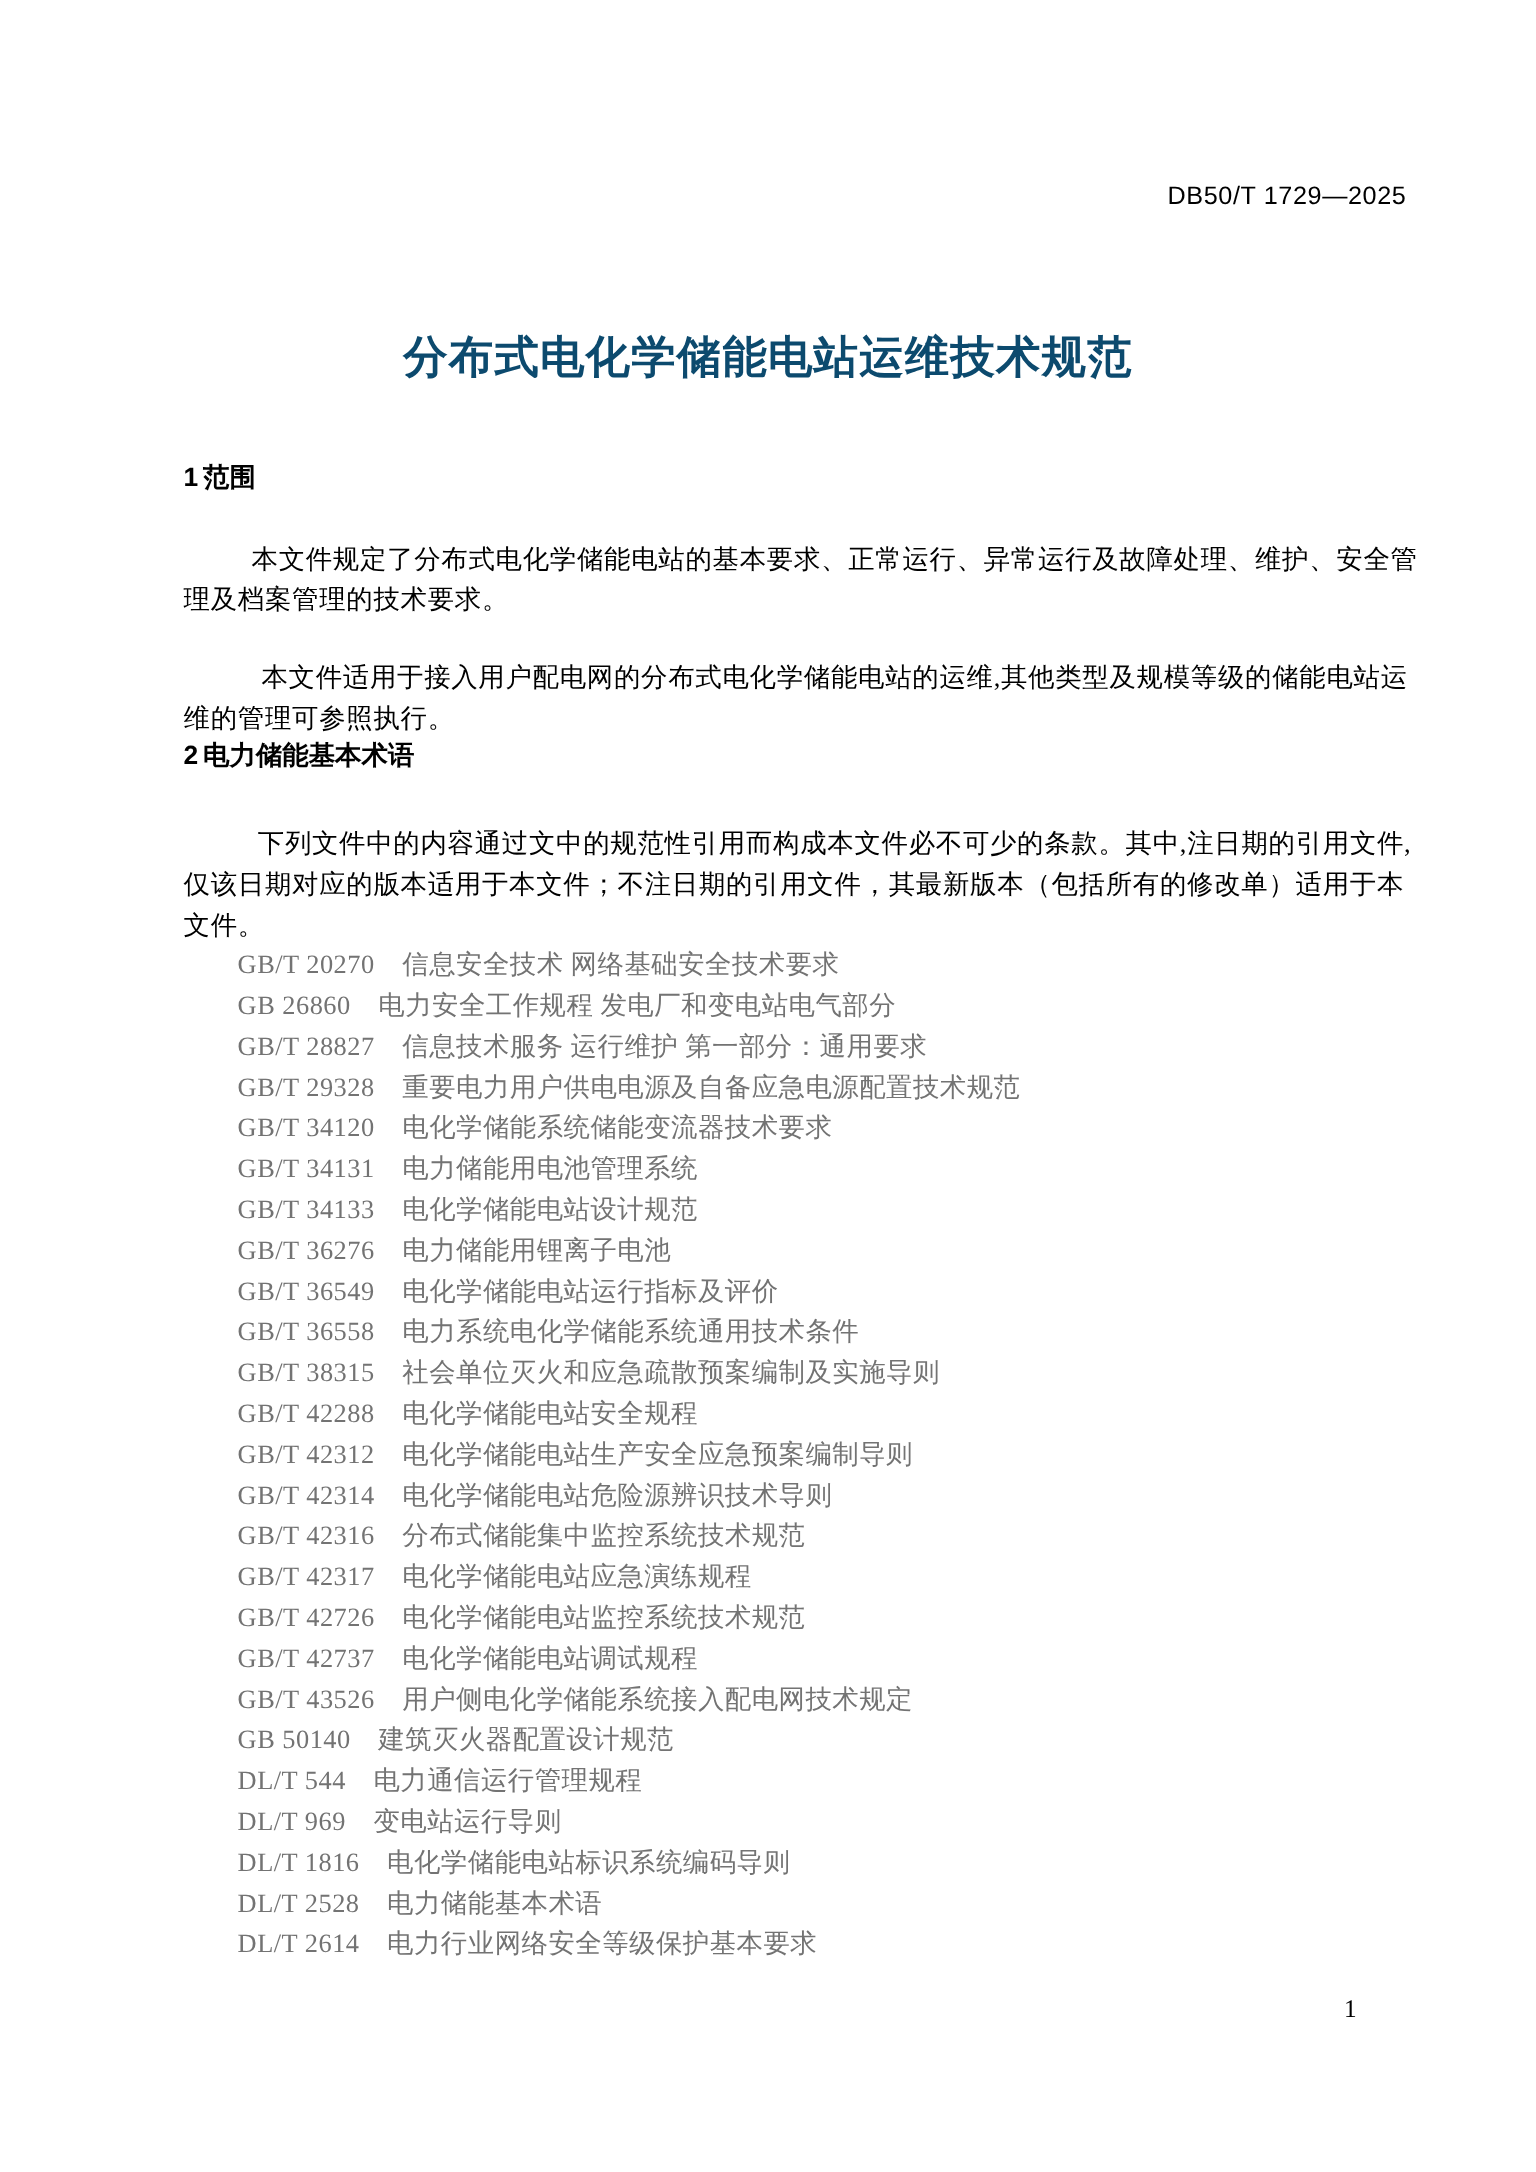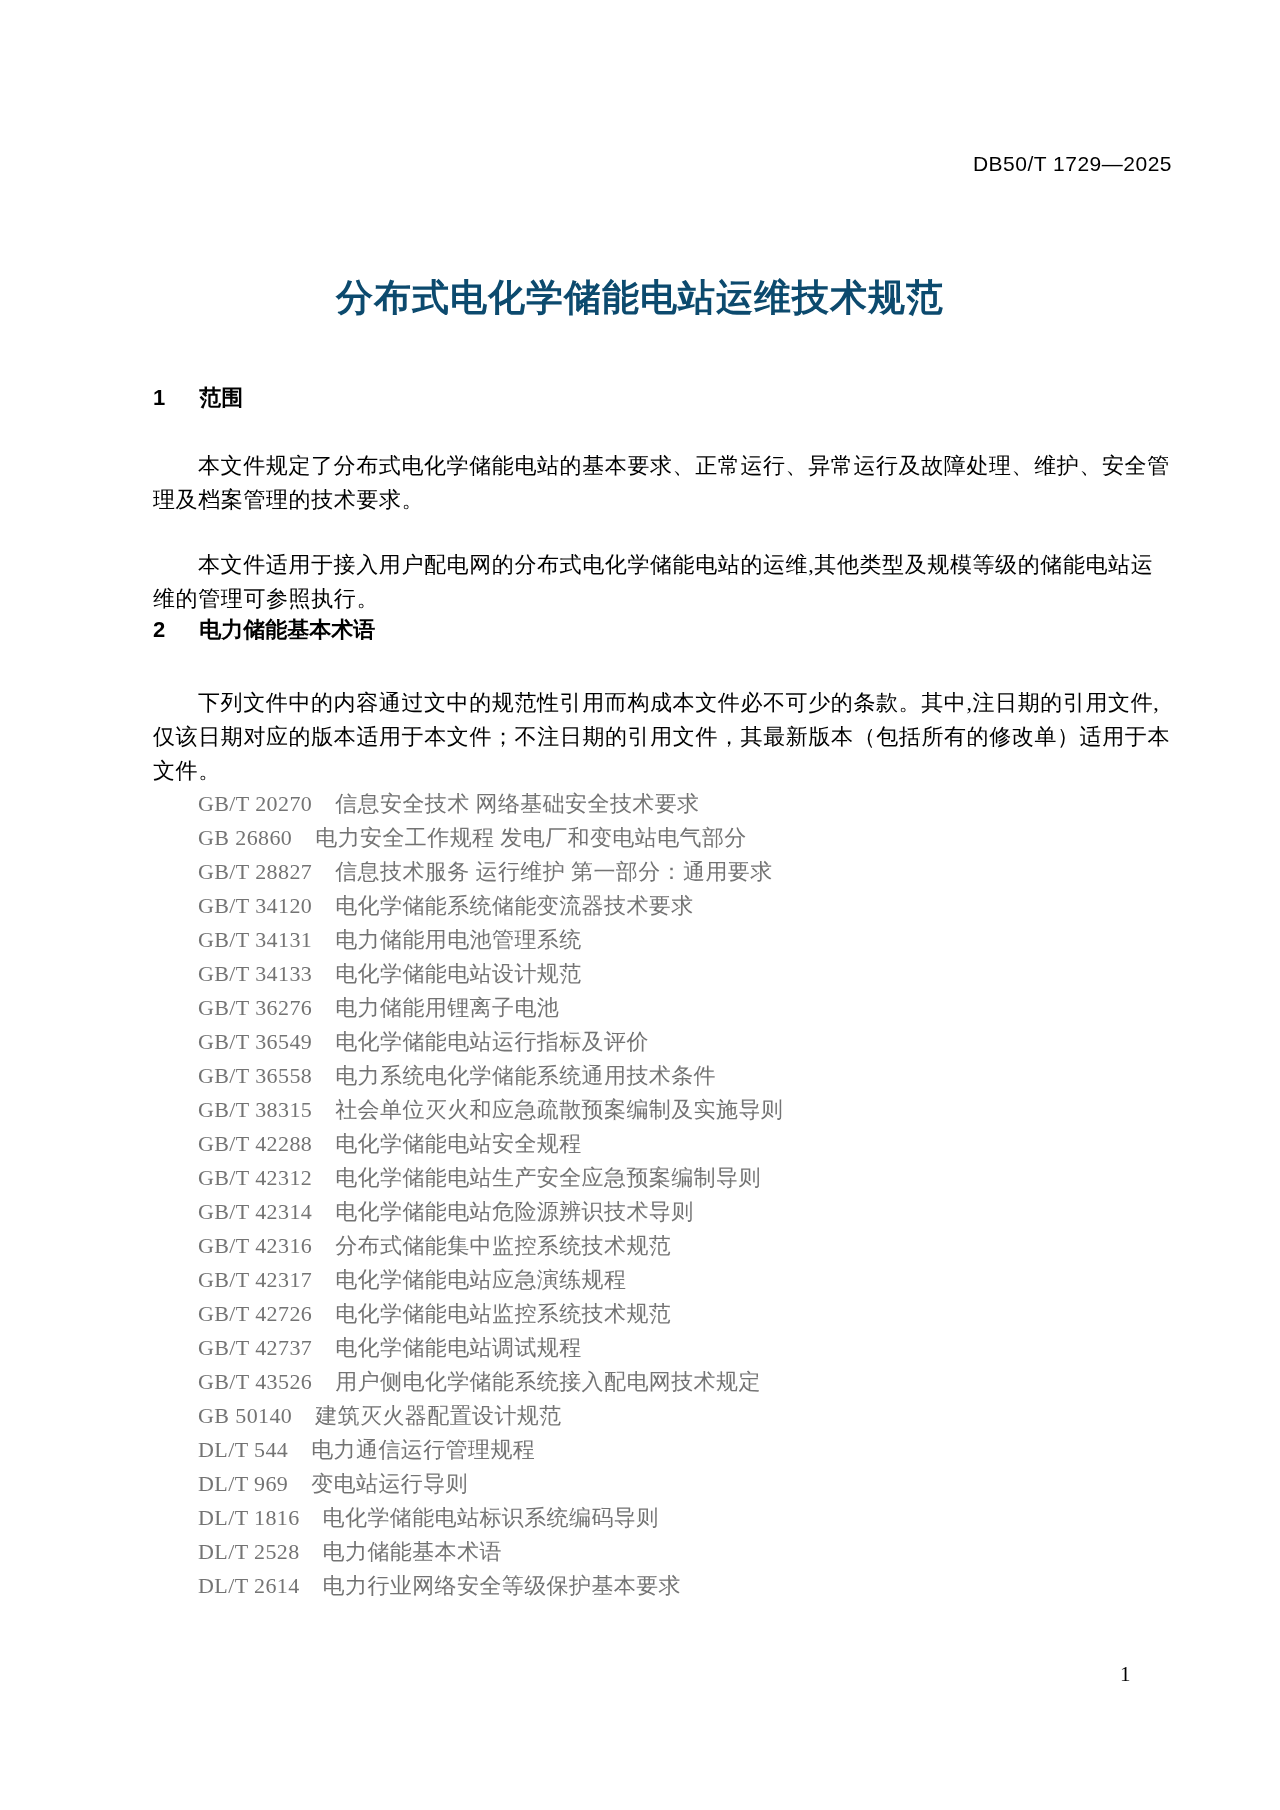--- a/index.html
+++ b/index.html
@@ -40,21 +40,21 @@
   .sec-heading {
     position: absolute;
     left: 153px;
     font-family: "Liberation Sans", sans-serif;
     font-weight: bold;
     font-size: 22px;
     line-height: 24px;
     color: #000;
   }
   .sec-heading .heading-text {
-    margin-left: 34px;
+    margin-left: 4px;
   }
   .h1 { top: 386px; }
   .h2 { top: 618px; }
   .para {
     position: absolute;
     left: 153px;
     width: 1040px;
   }
   .p1 { top: 449px; }
   .p2 { top: 517px; margin-top: 31px; }
@@ -62,20 +62,21 @@
   .body-line {
     font-family: "Liberation Serif", "DejaVu Serif", serif;
     font-size: 22px;
     line-height: 34px;
     letter-spacing: 0.6px;
     white-space: nowrap;
     color: #000;
   }
   .body-line.indent {
     padding-left: 45px;
+    text-align: center;
   }
   .refs {
     position: absolute;
     left: 198px;
     top: 787px;
     width: 1000px;
   }
   .ref-line {
     font-family: "Liberation Serif", "DejaVu Serif", serif;
     font-size: 22px;
@@ -126,20 +127,21 @@
   <div class="para p3">
       <div class="body-line indent">下列文件中的内容通过文中的规范性引用而构成本文件必不可少的条款。其中,注日期的引用文件,</div>
       <div class="body-line">仅该日期对应的版本适用于本文件；不注日期的引用文件，其最新版本（包括所有的修改单）适用于本</div>
       <div class="body-line">文件。</div>
     </div>
 
   <div class="refs">
       <div class="ref-line"><span class="ref-code">GB/T 20270</span><span class="ref-title">信息安全技术 网络基础安全技术要求</span></div>
       <div class="ref-line"><span class="ref-code">GB 26860</span><span class="ref-title">电力安全工作规程 发电厂和变电站电气部分</span></div>
       <div class="ref-line"><span class="ref-code">GB/T 28827</span><span class="ref-title">信息技术服务 运行维护 第一部分：通用要求</span></div>
+      <div class="ref-line"><span class="ref-code">GB/T 29328</span><span class="ref-title">重要电力用户供电电源及自备应急电源配置技术规范</span></div>
       <div class="ref-line"><span class="ref-code">GB/T 34120</span><span class="ref-title">电化学储能系统储能变流器技术要求</span></div>
       <div class="ref-line"><span class="ref-code">GB/T 34131</span><span class="ref-title">电力储能用电池管理系统</span></div>
       <div class="ref-line"><span class="ref-code">GB/T 34133</span><span class="ref-title">电化学储能电站设计规范</span></div>
       <div class="ref-line"><span class="ref-code">GB/T 36276</span><span class="ref-title">电力储能用锂离子电池</span></div>
       <div class="ref-line"><span class="ref-code">GB/T 36549</span><span class="ref-title">电化学储能电站运行指标及评价</span></div>
       <div class="ref-line"><span class="ref-code">GB/T 36558</span><span class="ref-title">电力系统电化学储能系统通用技术条件</span></div>
       <div class="ref-line"><span class="ref-code">GB/T 38315</span><span class="ref-title">社会单位灭火和应急疏散预案编制及实施导则</span></div>
       <div class="ref-line"><span class="ref-code">GB/T 42288</span><span class="ref-title">电化学储能电站安全规程</span></div>
       <div class="ref-line"><span class="ref-code">GB/T 42312</span><span class="ref-title">电化学储能电站生产安全应急预案编制导则</span></div>
       <div class="ref-line"><span class="ref-code">GB/T 42314</span><span class="ref-title">电化学储能电站危险源辨识技术导则</span></div>

